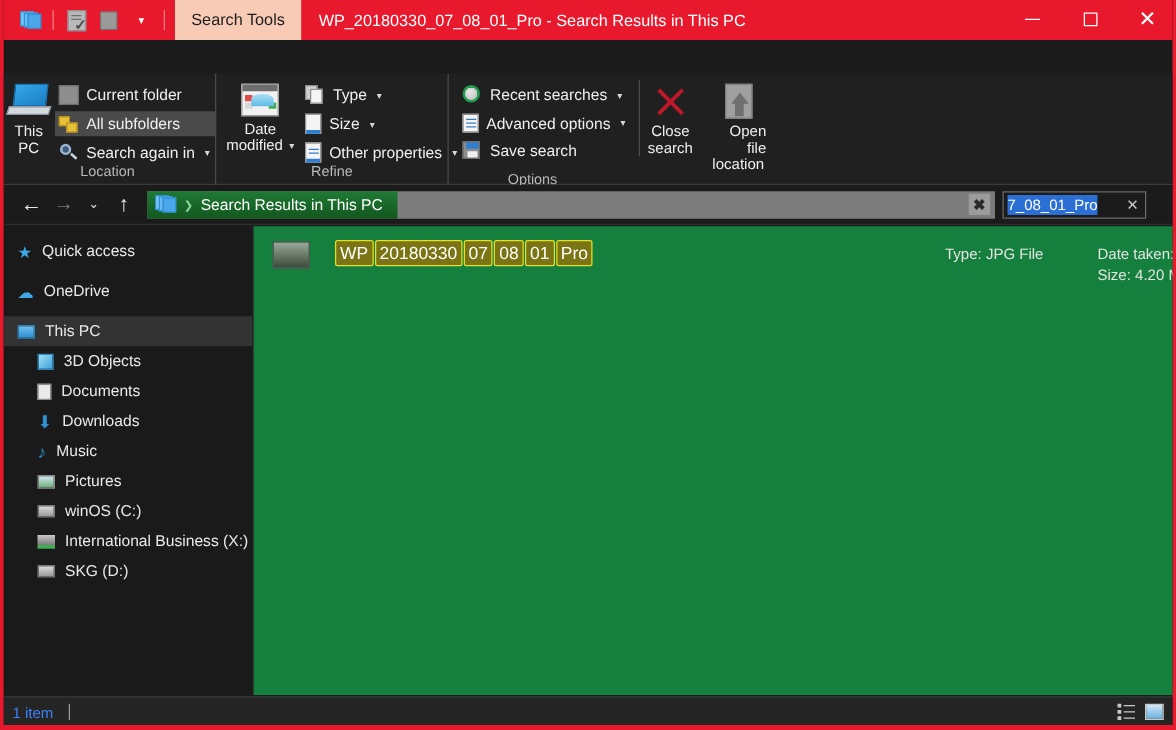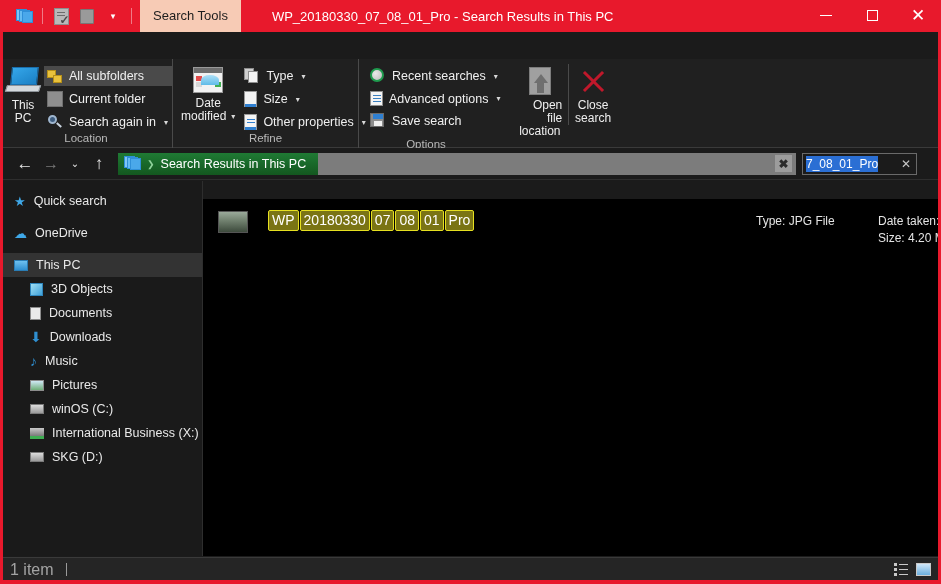--- a/index.html
+++ b/index.html
@@ -64,21 +64,21 @@
   .title-tabs { display: flex; align-items: flex-end; margin-left: 4px; }
   .ctx-tab {
     background: #f7cbb5; color: #1d1d1d;
     font-size: 13px; padding: 7px 13px 8px 13px;
     height: 32px; display: flex; align-items: center;
     white-space: nowrap;
   }
   .title-text {
     color: #ffffff; font-size: 13px;
     display: flex; align-items: center;
-    padding-left: 31px; white-space: nowrap;
+    padding-left: 14px; white-space: nowrap;
   }
   .winctl { margin-left: auto; display: flex; }
   .winctl div {
     width: 46px; height: 31px;
     display: flex; align-items: center; justify-content: center;
     color: #fff;
   }
   .winctl .sq { width: 11px; height: 11px; border: 1px solid #fff; }
   .winctl .dash { width: 12px; height: 1px; background: #fff; }
   .winctl .x { font-size: 17px; line-height: 17px; font-weight: 300; }
@@ -250,21 +250,21 @@
     border-right: 1px solid #2e2e2e; padding-top: 8px; overflow: hidden;
   }
   .nav-item {
     height: 24px; display: flex; align-items: center; gap: 8px;
     padding-left: 14px; color: #e9e9e9; font-size: 12.5px; white-space: nowrap;
   }
   .nav-item.indent { padding-left: 30px; }
   .nav-item.sel { background: #333333; }
   .spacer { height: 8px; }
 
-  .content { flex: 1; background: #000000; position: relative; margin-top: 18px; }
+  .content { flex: 1; background: #15803d; position: relative; }
   .file-row {
     position: absolute; left: 15px; top: 11px; right: 0;
     display: flex; align-items: flex-start;
   }
   .thumb {
     width: 30px; height: 22px; flex: 0 0 30px; margin-top: 1px;
     background: linear-gradient(#9aa99a 0%, #6f7f6d 45%, #3d4a3c 100%);
     border: 1px solid #555;
   }
   .namebits { display: flex; margin-left: 20px; }
@@ -276,21 +276,21 @@
   .meta { position: absolute; left: 553px; top: 14px; }
   .meta-col2 { position: absolute; left: 675px; top: 14px; }
   .meta-line { color: #e4e4e4; font-size: 12px; line-height: 17px; white-space: nowrap; }
 
   
   .statusbar {
     position: absolute; left: -3px; bottom: -1px; width: 941px; height: 24px;
     background: #252525; border-top: 1px solid #3a3a3a;
     display: flex; align-items: center; padding: 0 10px;
   }
-  .status-txt { color: #a3a3a3; font-size: 16px; }
+  .status-txt { color: #3b82f6; font-size: 12px; }
   .status-sep { width: 1px; height: 13px; background: #9a9a9a; margin-left: 12px; }
   .view-btns { margin-left: auto; display: flex; gap: 8px; align-items: center; }
   .vb-details { width: 14px; height: 13px; position: relative; }
   .vb-details i { position: absolute; left: 0; display: block; width: 3px; height: 3px; background: #c9c9c9; }
   .vb-details u { position: absolute; left: 5px; display: block; width: 9px; height: 1px; background: #c9c9c9; }
   .vb-thumbs {
     width: 15px; height: 13px; border: 1px solid #c9c9c9;
     background: linear-gradient(#cfe6f7,#6aaede);
   }
 </style>
@@ -352,30 +352,30 @@
       <div class="rgroup-body">
         <div class="big-btn" style="margin-left:6px">
           <span class="i-monitor">
               <span class="scr"></span>
               <span class="base"></span>
             </span>
           <span class="cap">This</span>
           <span>PC</span>
         </div>
         <div class="small-col" style="margin-left:4px">
+          <div class="small-btn">
+            <span class="i16 i-greyfolder"></span>
+            <span>Current folder</span>
+          </div>
           <div class="small-btn sel">
             <span class="i16 i-subfolders">
                 <span class="a"></span>
                 <span class="b"></span>
               </span>
             <span>All subfolders</span>
-          </div>
-          <div class="small-btn">
-            <span class="i16 i-greyfolder"></span>
-            <span>Current folder</span>
           </div>
           <div class="small-btn">
             <span class="i16 i-magnifier">
                 <span class="c"></span>
                 <span class="h"></span>
               </span>
             <span>Search again in</span>
             <span class="caret">▾</span>
           </div>
         </div>
@@ -451,36 +451,36 @@
           <div class="small-btn">
             <span class="i16">
                 <span class="i-save" style="display:block">
                   <span class="sh"></span>
                   <span class="lb"></span>
                 </span>
               </span>
             <span>Save search</span>
           </div>
         </div>
+        <div class="big-btn" style="margin-left:6px;width:60px;border-left:1px solid #4a4a4a;padding-left:4px">
+          <span class="i-x">
+              <span></span>
+              <span></span>
+            </span>
+          <span class="cap">Close</span>
+          <span>search</span>
+        </div>
         <div class="big-btn" style="margin-left:12px;width:62px">
           <span class="i-openloc">
               <span class="pg"></span>
               <span class="ar"></span>
               <span class="st"></span>
             </span>
           <span class="cap">Open file</span>
           <span>location</span>
-        </div>
-        <div class="big-btn" style="margin-left:6px;width:60px;border-left:1px solid #4a4a4a;padding-left:4px">
-          <span class="i-x">
-              <span></span>
-              <span></span>
-            </span>
-          <span class="cap">Close</span>
-          <span>search</span>
         </div>
       </div>
       <div class="rgroup-label" style="margin-right:120px">Options</div>
     </div>
   </div>
 
   <div class="addrbar">
     <div style="width:12px"></div>
     <div class="nav-btn">←</div>
     <div class="nav-btn dim">→</div>
@@ -506,21 +506,21 @@
       <span class="clr">✕</span>
     </div>
   </div>
 
   <div class="main">
 
     <div class="navpane">
 
       <div class="nav-item">
         <span style="color:#3fa8e8;font-size:13px">★</span>
-        <span>Quick search</span>
+        <span>Quick access</span>
       </div>
       <div class="spacer"></div>
 
       <div class="nav-item">
         <span style="color:#3fa8e8;font-size:13px">☁</span>
         <span>OneDrive</span>
       </div>
       <div class="spacer"></div>
 
       <div class="nav-item sel">

